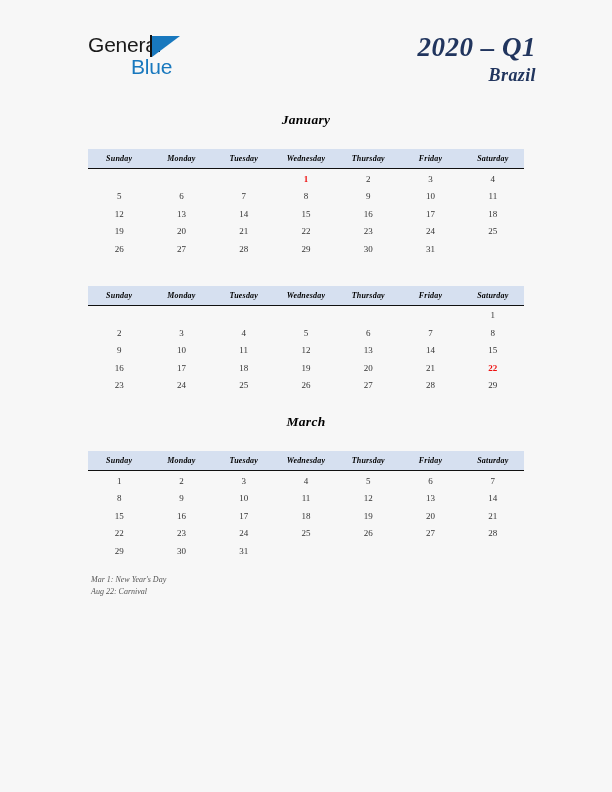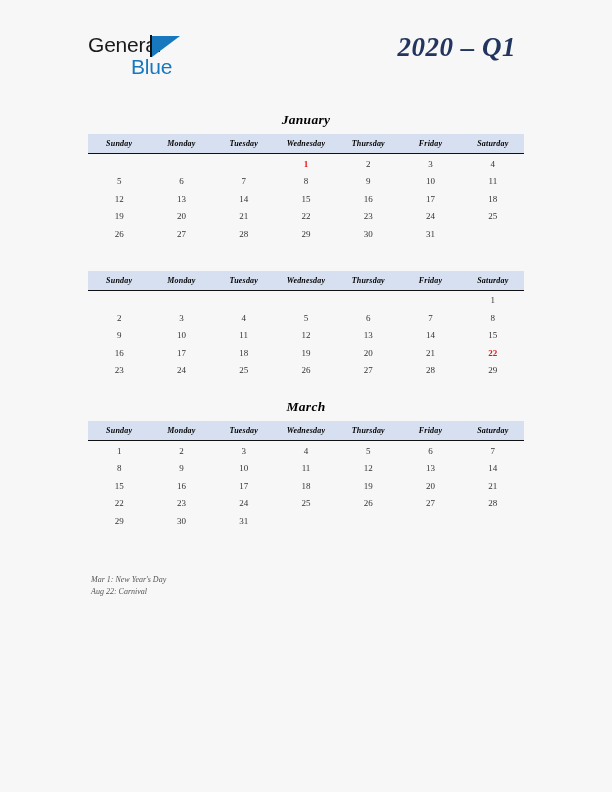--- a/index.html
+++ b/index.html
@@ -61,21 +61,21 @@
     position: absolute;
     left: 62px;
     top: 1px;
     width: 2px;
     height: 22px;
     background: #111;
   }
 
   .title-block {
     position: absolute;
-    right: 96px;
+    right: 76px;
     top: 33px;
     text-align: right;
     color: #21355e;
   }
   .title-main {
     font-family: "Liberation Serif", serif;
     font-style: italic;
     font-weight: bold;
     font-size: 27px;
     line-height: 1.05;
@@ -101,21 +101,21 @@
   .month-block.m-feb { margin-top: 28px; }
   .month-block.m-mar { margin-top: 20px; }
 
   .month-name {
     text-align: center;
     font-family: "Liberation Serif", serif;
     font-style: italic;
     font-weight: bold;
     font-size: 13.5px;
     color: #000;
-    padding-bottom: 6px;
+    padding-bottom: 21px;
     letter-spacing: 0.3px;
   }
 
   table.cal {
     width: 436px;
     border-collapse: collapse;
     table-layout: fixed;
   }
   table.cal th {
     background: #d6e0f0;
@@ -173,20 +173,21 @@
     <span class="logo-mark">
       <svg width="28" height="21" viewBox="0 0 28 21" xmlns="http://www.w3.org/2000/svg">
         <polygon points="0,0 28,0 0,21" fill="#1878be"></polygon>
       </svg>
     </span>
     <span class="logo-blue">Blue</span>
   </div>
 
   <div class="title-block">
     <div class="title-main">2020 – Q1</div>
+    <div class="title-sub">Brazil</div>
   </div>
 
 </div>
 
 <div class="months">
 
   <div class="month-block m-jan">
     <div class="month-name">January</div>
     <table class="cal">
       <thead>

